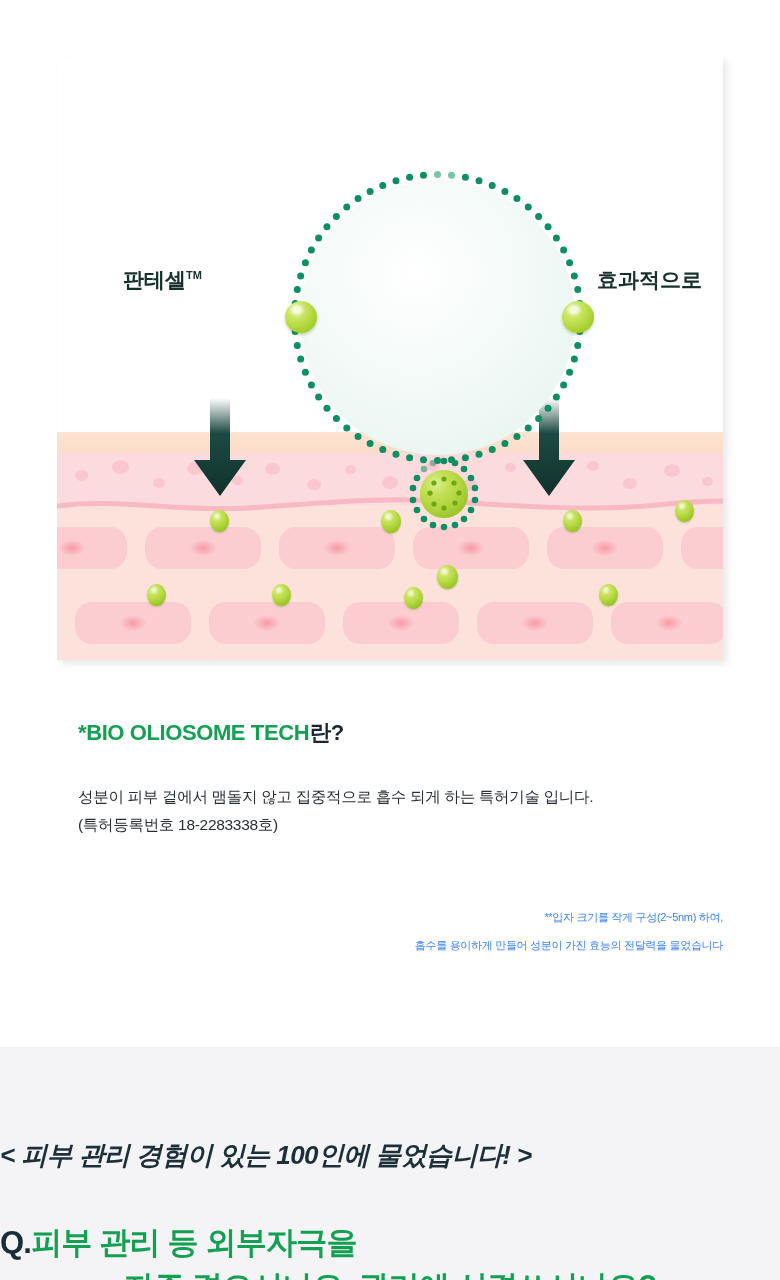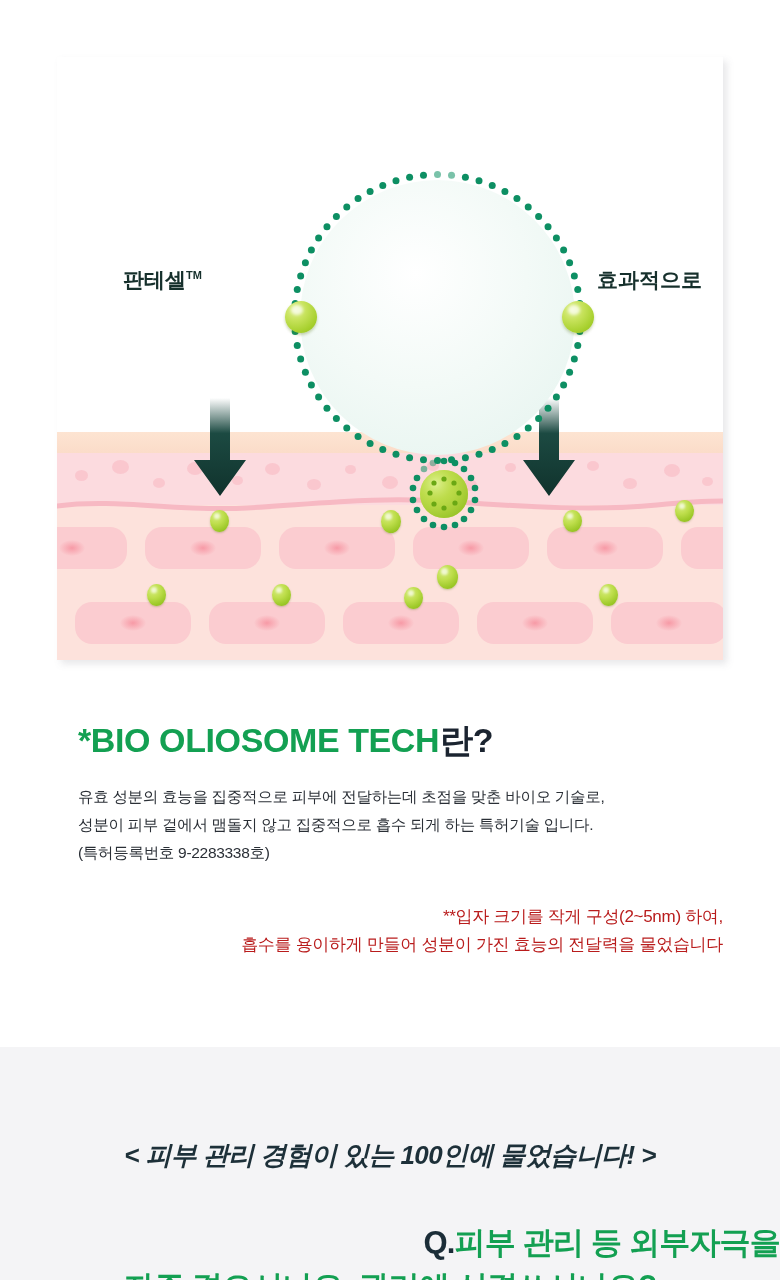--- a/index.html
+++ b/index.html
@@ -110,53 +110,52 @@
   }
   .ing-bead::before{
     content:"";position:absolute;left:18%;top:12%;
     width:38%;height:32%;border-radius:50%;
     background:rgba(255,255,255,.70);filter:blur(1.4px);
   }
 
   
   .headline{
     position:absolute;left:78px;top:718px;
-    font-size:34px;font-weight:bold;letter-spacing:-.4px;
+    font-size:22px;font-weight:bold;letter-spacing:-.4px;
     white-space:nowrap;
   }
   .headline .grn{color:#13a052;}
   .headline .dk{color:#1b2430;}
 
   .body-copy{
     position:absolute;left:78px;top:783px;width:620px;
     font-size:15.5px;line-height:28px;color:#2a2f36;
     letter-spacing:-.3px;
   }
   .note-copy{
     position:absolute;right:57px;top:903px;width:640px;
     text-align:right;
-    font-size:17px;line-height:28px;color:#b91c1c;
+    font-size:11px;line-height:28px;color:#3b82f6;
     letter-spacing:-.3px;
   }
 
   
   .bottom-section{
     position:absolute;left:0;top:1047px;width:780px;height:233px;
     background:#f4f4f6;
   }
   .survey-head{
     position:absolute;left:0;top:1138px;width:780px;
-    text-align:center;
     font-size:26px;font-weight:bold;font-style:italic;
     color:#1d3039;letter-spacing:-.6px;
     white-space:nowrap;
   }
   .q-line{
     position:absolute;left:0;top:1222px;width:780px;
-    text-align:right;
+    text-align:left;
     font-size:31px;font-weight:bold;letter-spacing:-.8px;
     white-space:nowrap;
   }
   .q-line .qmark{color:#1b2d38;}
   .q-line .qtext{color:#13a052;}
   .q-line2{
     position:absolute;left:0;top:1266px;width:780px;
     text-align:center;
     font-size:31px;font-weight:bold;letter-spacing:-.8px;
     color:#13a052;white-space:nowrap;
@@ -366,23 +365,22 @@
       <div class="ing-label left"><span>판테셀</span><sup>TM</sup></div>
       <div class="ing-label right">효과적으로</div>
 
     </div>
 
     <div class="headline">
       <span class="grn">*BIO OLIOSOME TECH</span><span class="dk">란?</span>
     </div>
 
     <div class="body-copy">
-      <div>유효 성분의 효능을 집중적으로 피부에 전달하는데 초점을 맞춘 바이오 기술로,</div>
       <div>성분이 피부 겉에서 맴돌지 않고 집중적으로 흡수 되게 하는 특허기술 입니다.</div>
-      <div>(특허등록번호 9-2283338호)</div>
+      <div>(특허등록번호 18-2283338호)</div>
     </div>
 
     <div class="note-copy">
       <div>**입자 크기를 작게 구성(2~5nm) 하여,</div>
       <div>흡수를 용이하게 만들어 성분이 가진 효능의 전달력을 물었습니다</div>
     </div>
 
   </div>
 
   <div class="bottom-section"></div>

